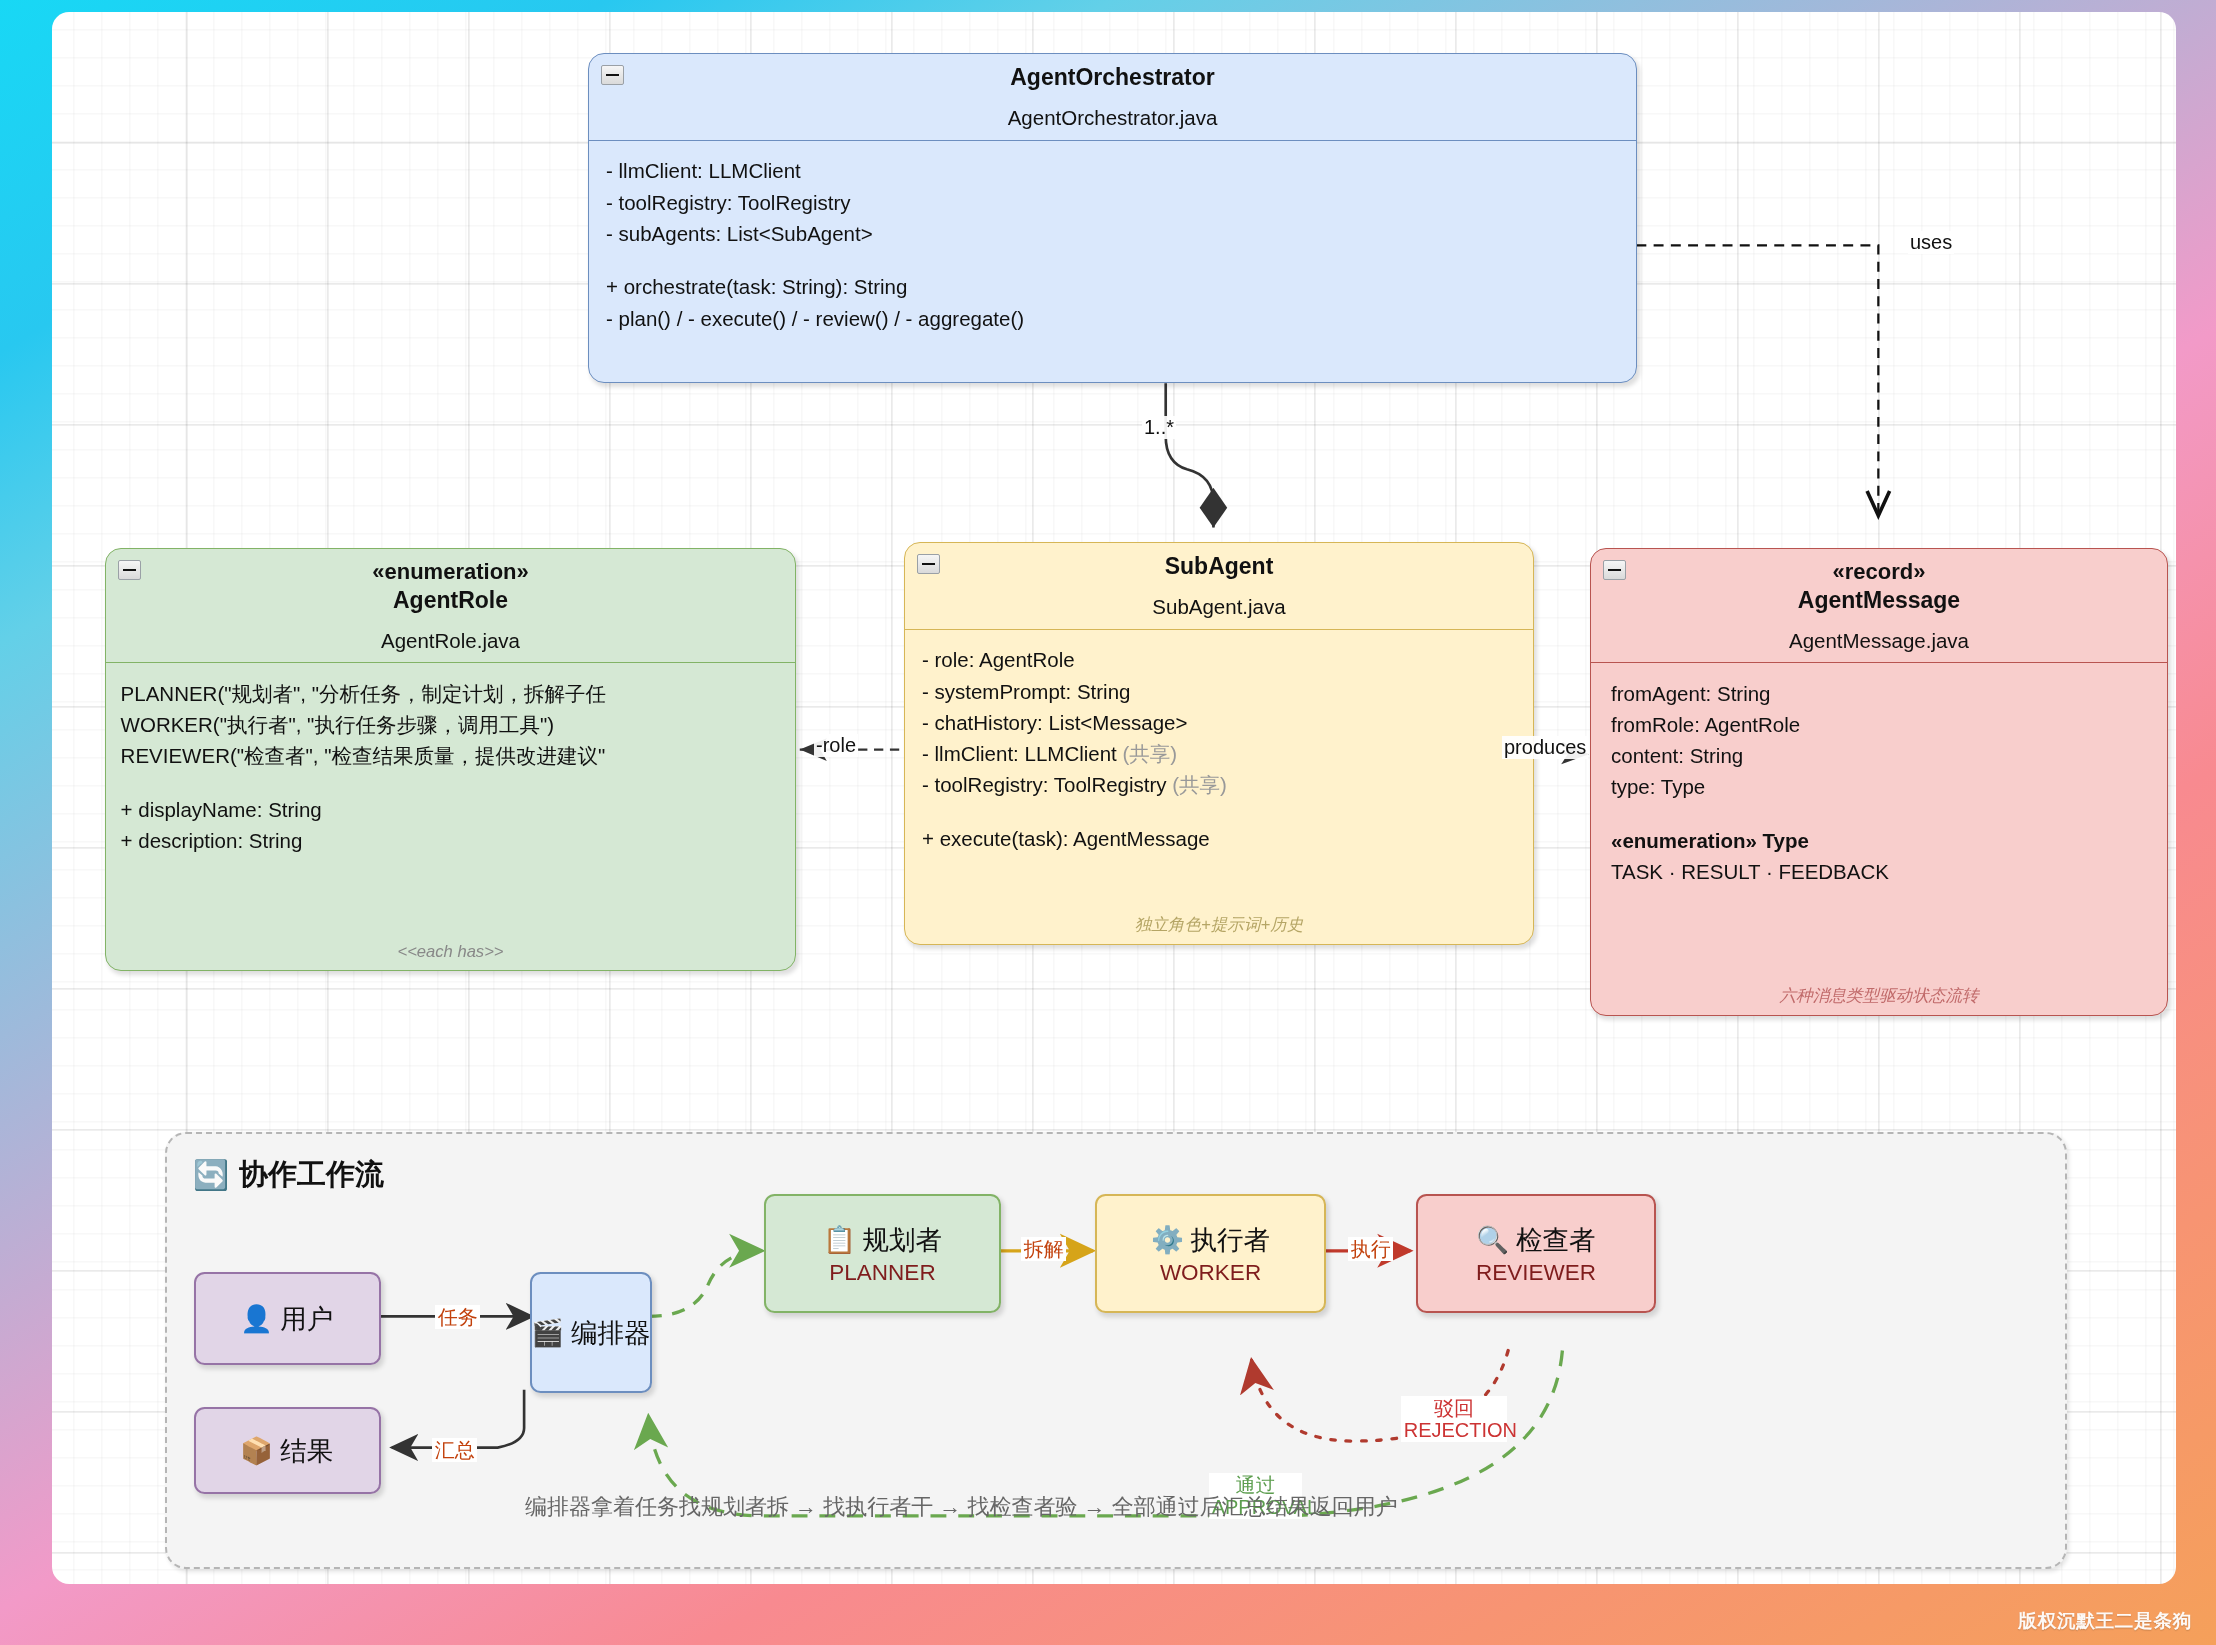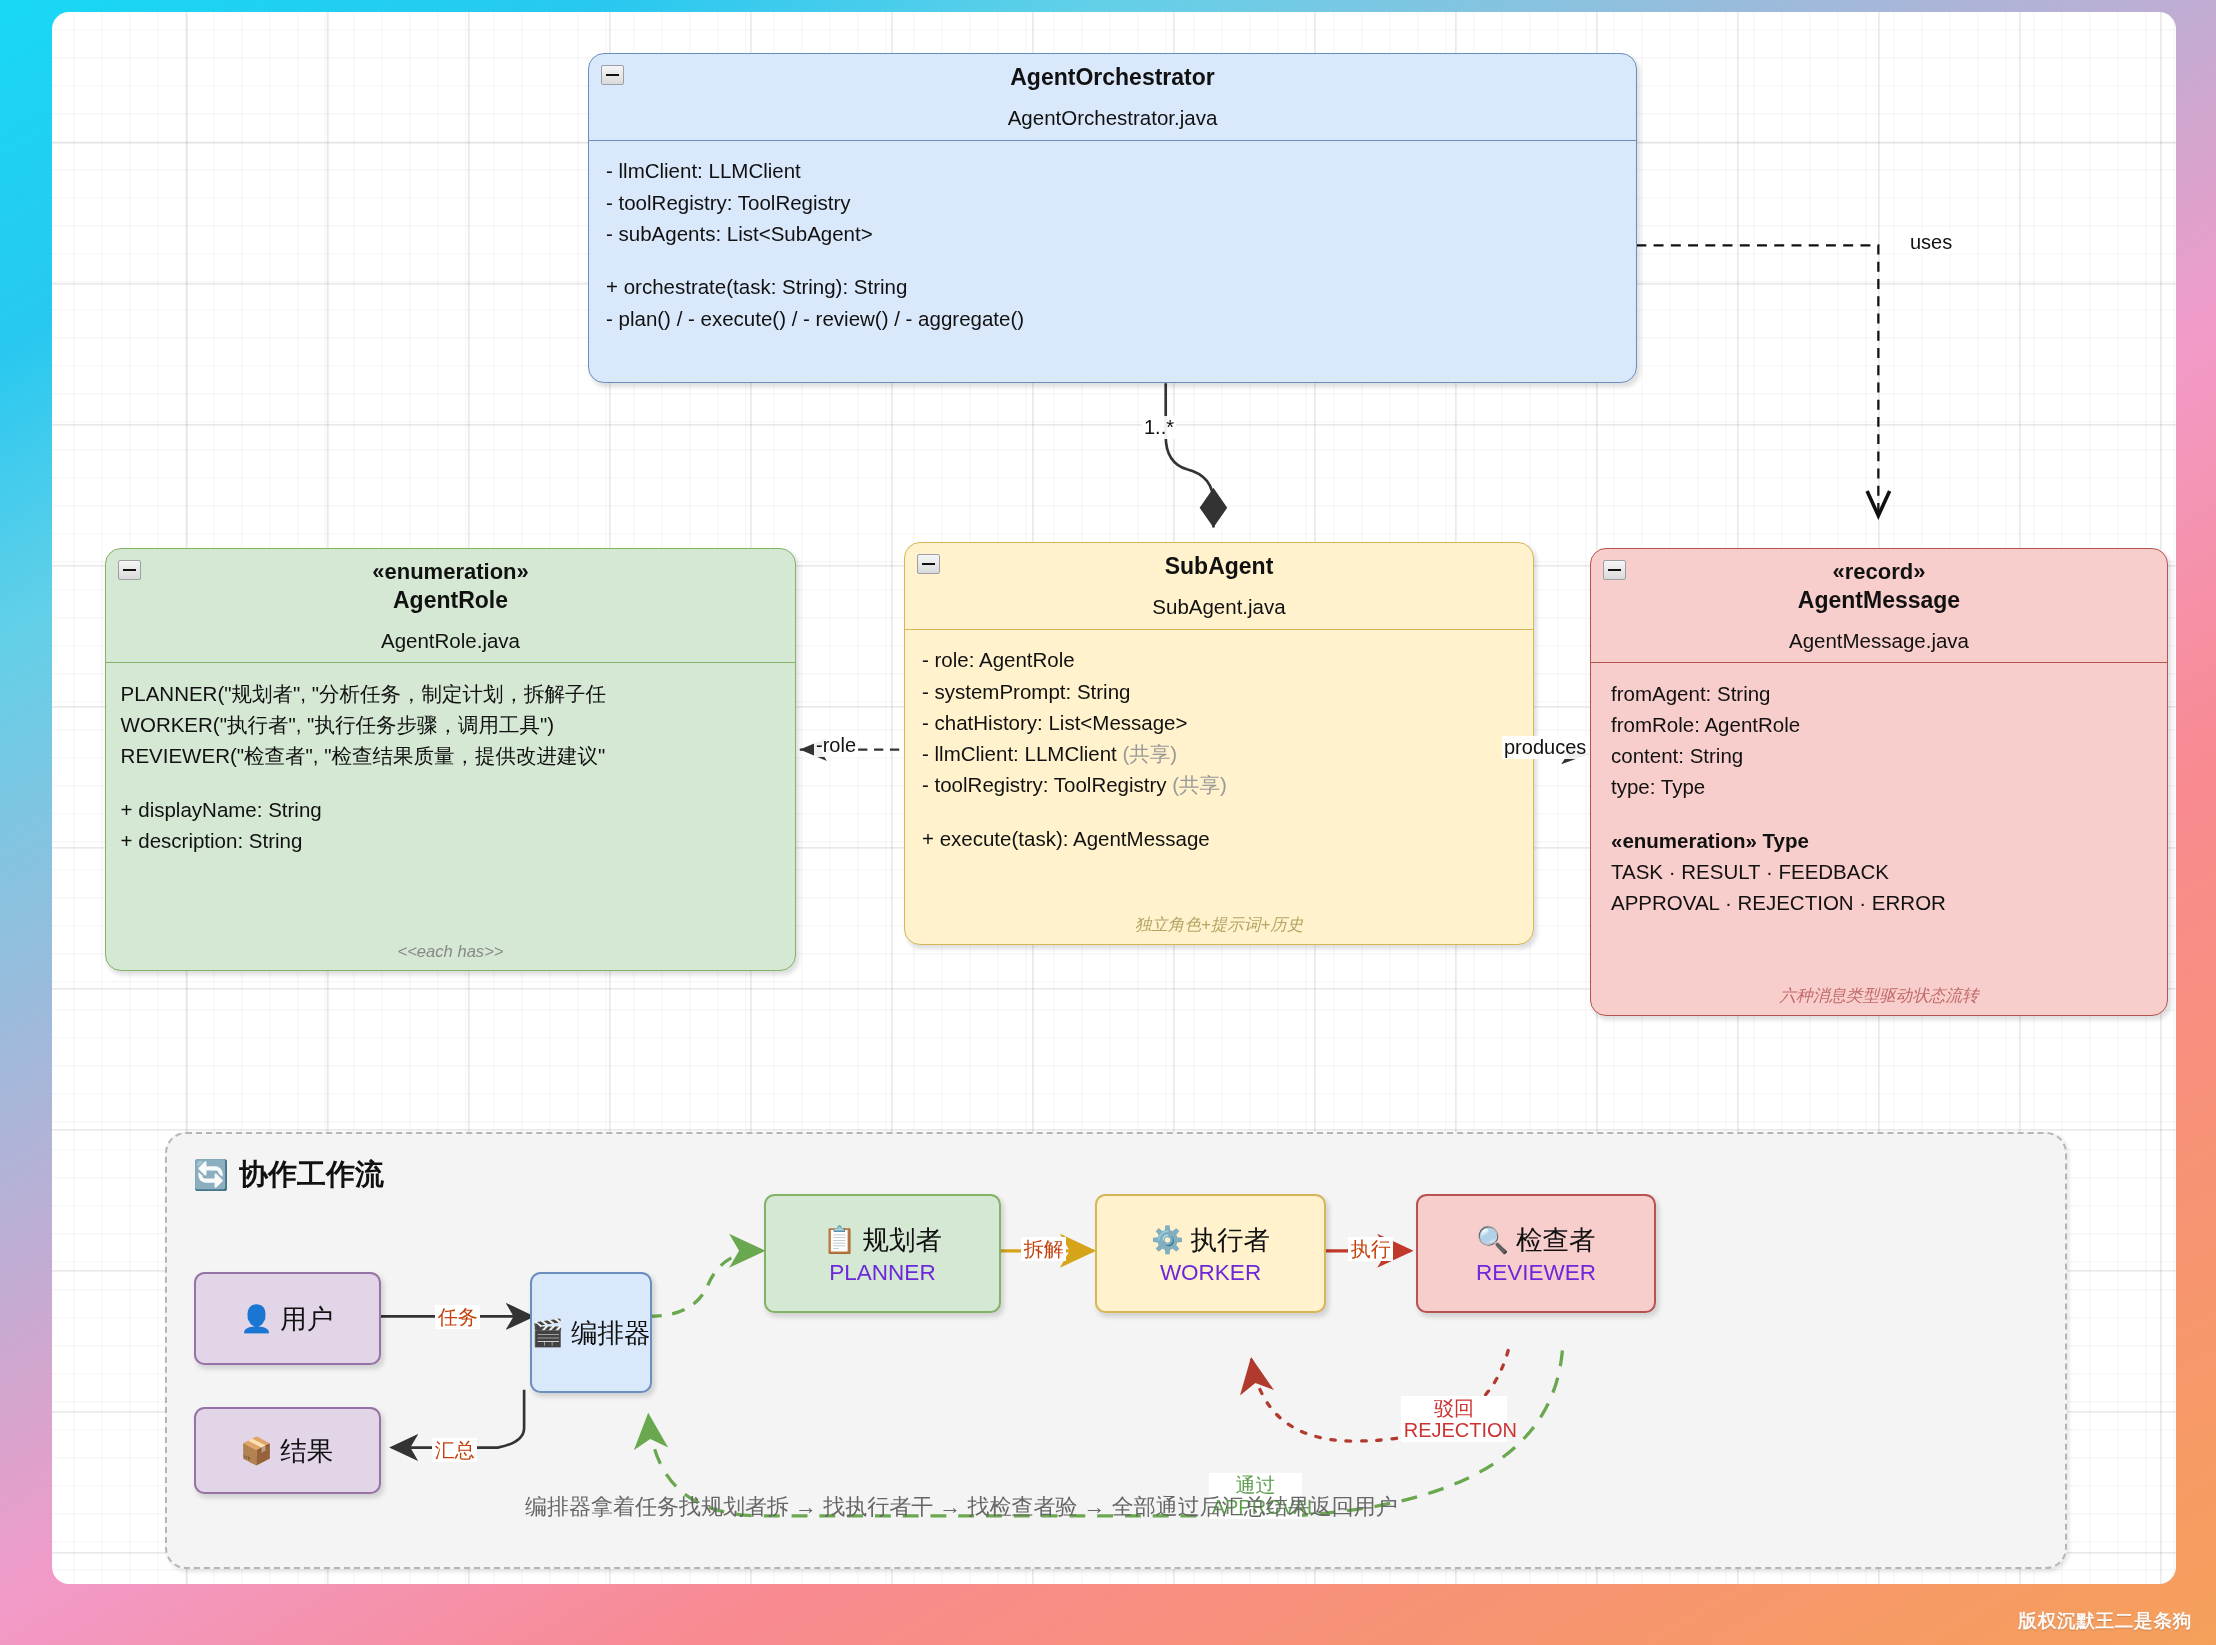--- a/index.html
+++ b/index.html
@@ -102,21 +102,21 @@
     display: flex; align-items: center; gap: 9.3px;
   }
   .wf-node {
     position: absolute;
     border-radius: 10.6px; border: 2px solid;
     box-shadow: 2.7px 3.3px 5.3px rgba(0,0,0,0.14);
     display: flex; flex-direction: column;
     align-items: center; justify-content: center;
   }
   .wf-node .l1 { font-size: 26.5px; color: #111; display: flex; align-items: center; gap: 6.6px; white-space: nowrap; }
-  .wf-node .l2 { font-size: 22.5px; color: #6d28d9; margin-top: 2px; }
+  .wf-node .l2 { font-size: 22.5px; color: #7f1d1d; margin-top: 2px; }
   .w-purple { background: #e1d5e7; border-color: #9673a6; }
   .w-blue   { background: #dae8fc; border-color: #6c8ebf; }
   .w-green  { background: #d5e8d4; border-color: #82b366; }
   .w-yellow { background: #fff2cc; border-color: #d6b656; }
   .w-red    { background: #f8cecc; border-color: #b85450; }
 
   .wf-label {
     position: absolute; font-size: 20px;
     background: #ffffff; padding: 0.7px 2.7px; white-space: nowrap;
     text-align: center; line-height: 1.12;
@@ -230,21 +230,20 @@
       <div class="fname">AgentMessage.java</div>
     </div>
     <div class="body" style="padding-left:20px;">
       <div class="ln">fromAgent: String</div>
       <div class="ln">fromRole: AgentRole</div>
       <div class="ln">content: String</div>
       <div class="ln">type: Type</div>
       <div class="gap"></div>
       <div class="ln" style="font-weight:bold;">«enumeration» Type</div>
       <div class="ln">TASK · RESULT · FEEDBACK</div>
-      <div class="ln">APPROVAL · REJECTION · ERROR</div>
     </div>
     <div class="note" style="color:#c06a6a;">六种消息类型驱动状态流转</div>
   </div>
 
   <div class="edge-label" style="left:1856px; top:219px;">uses</div>
   <div class="edge-label" style="left:1090px; top:404px;">1..*</div>
   <div class="edge-label" style="left:762px; top:722px;">-role</div>
   <div class="edge-label" style="left:1450px; top:724px;">produces</div>
 
   <div id="workflow">

